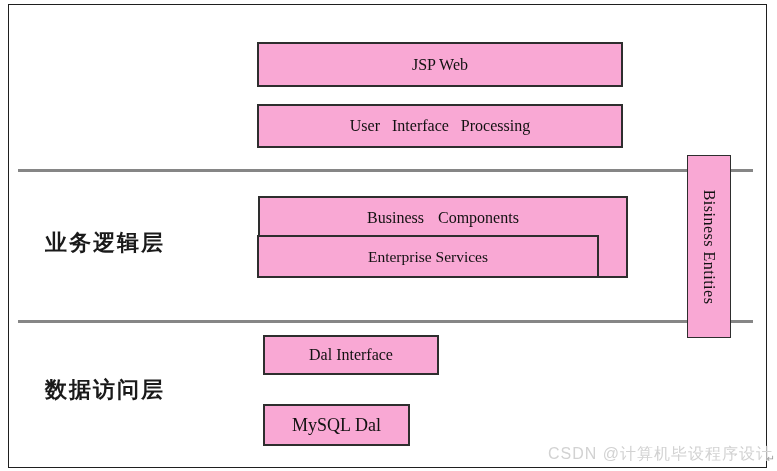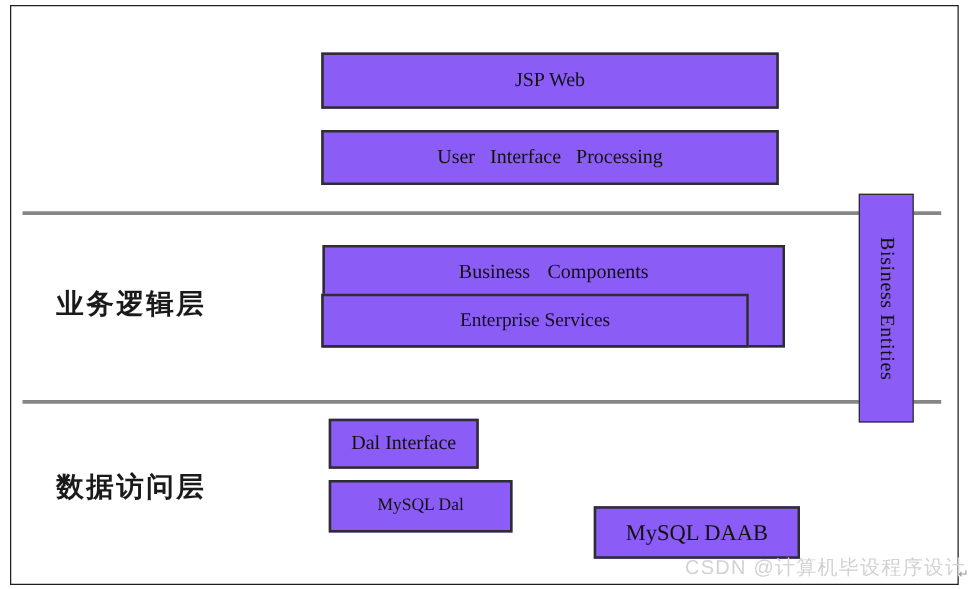--- a/index.html
+++ b/index.html
@@ -44,39 +44,39 @@
     z-index: 2;
     white-space: nowrap;
   }
   #label-ui    { top: 71px; }
   #label-logic { top: 228px; text-align: right; }
   #label-data  { top: 375px; }
   .box {
     position: absolute;
     box-sizing: border-box;
     border: 2px solid #2e2e2e;
-    background: #8b5cf6;
+    background: #f9a8d4;
     display: flex;
     align-items: center;
     justify-content: center;
     font-family: "Liberation Serif", serif;
     font-size: 16px;
     color: #111111;
     z-index: 2;
     white-space: nowrap;
   }
   #box-jsp-web   { left: 257px; top: 42px;  width: 366px; height: 45px; }
   #box-uip       { left: 257px; top: 104px; width: 366px; height: 44px; word-spacing: 8px; }
   #box-bc        { left: 258px; top: 196px; width: 370px; height: 82px;
                    align-items: flex-start; }
   #box-bc .bc-label { height: 39px; display:flex; align-items:center; word-spacing: 10px; }
   #box-es        { left: 257px; top: 235px; width: 342px; height: 43px; font-size: 15.5px; }
-  #box-dal-if    { left: 263px; top: 335px; width: 120px; height: 40px; }
+  #box-dal-if    { left: 263px; top: 335px; width: 176px; height: 40px; }
   #box-dal-fact  { left: 475px; top: 333px; width: 158px; height: 42px; }
-  #box-mysql-dal { left: 263px; top: 384px; width: 147px; height: 42px; font-size: 14px; }
+  #box-mysql-dal { left: 263px; top: 404px; width: 147px; height: 42px; font-size: 18px; }
   #box-mysql-daab{ left: 475px; top: 405px; width: 165px; height: 42px; font-size: 18px; }
   #box-be {
     left: 687px; top: 155px; width: 44px; height: 183px;
     border-width: 1.5px;
     z-index: 3;
   }
   #box-be .vtext {
     position: absolute;
     left: 50%; top: 50%;
     transform: translate(-50%, -50%) rotate(90deg);
@@ -125,21 +125,20 @@
     <span class="bc-label">Business Components</span>
   </div>
 
   <div id="box-es" class="box">Enterprise Services</div>
 
   <div id="box-dal-if" class="box">Dal Interface</div>
 
 
   <div id="box-mysql-dal" class="box">MySQL Dal</div>
 
-  <div id="box-mysql-daab" class="box">MySQL DAAB</div>
 
   <div id="box-be" class="box">
     <span class="vtext">Bisiness Entities</span>
   </div>
 
   <div class="watermark">CSDN @计算机毕设程序设计</div>
   <div class="return-mark">↵</div>
 
 </div>
 

